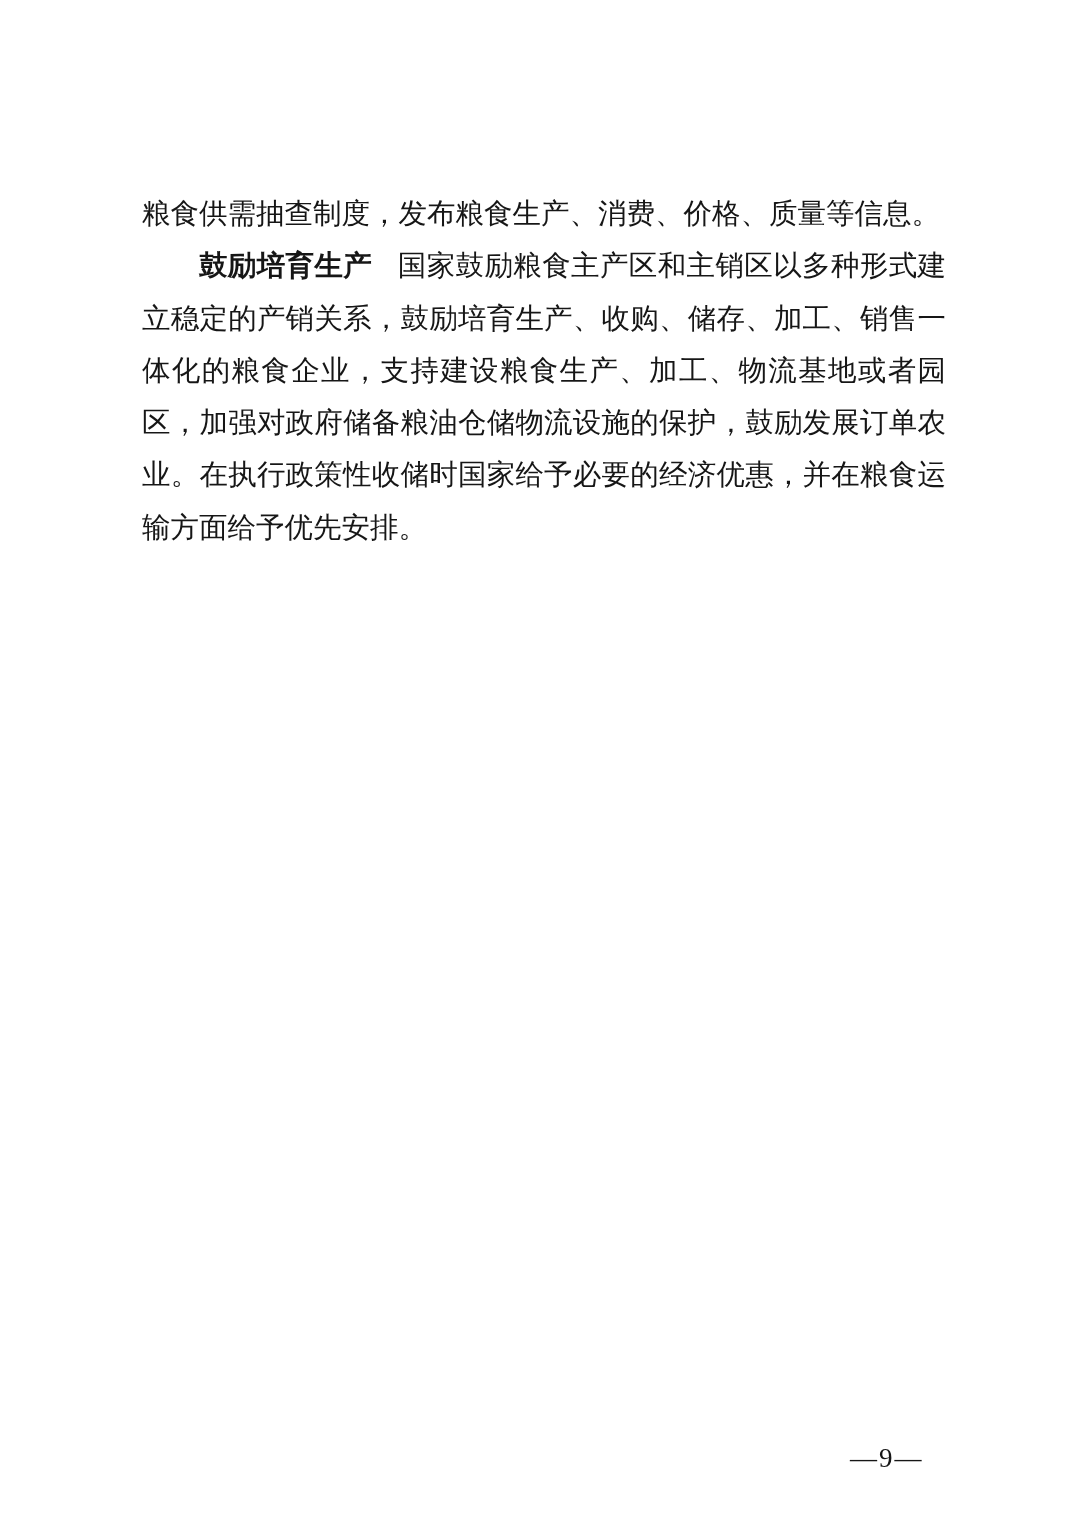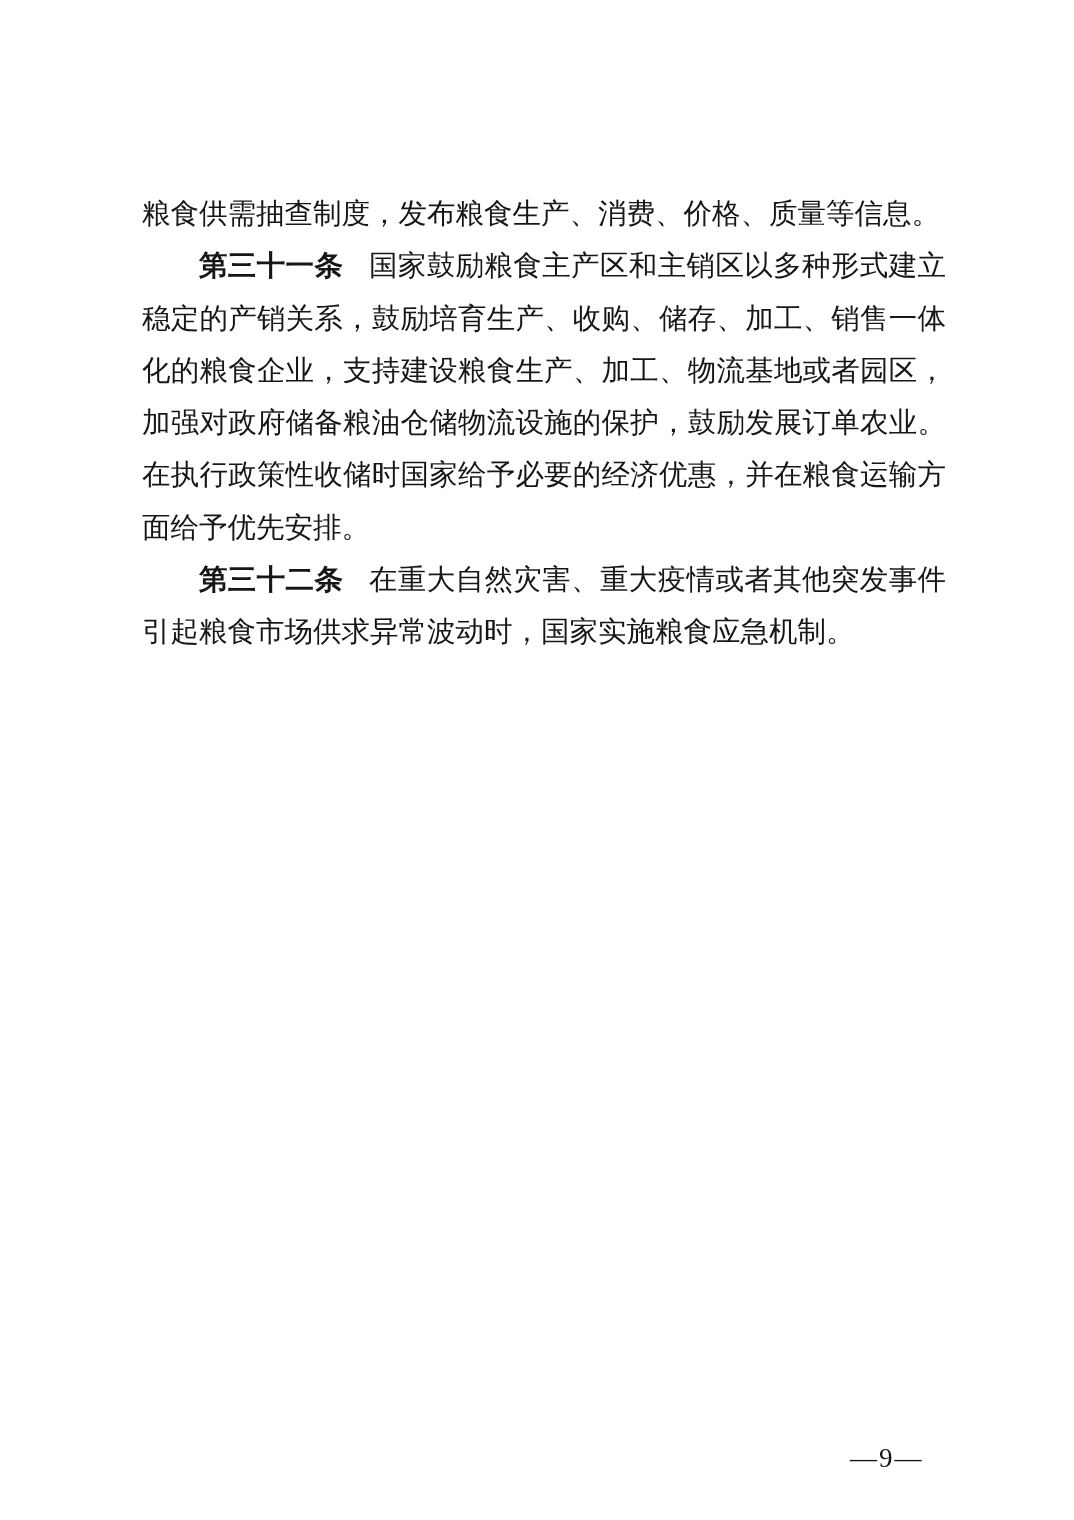--- a/index.html
+++ b/index.html
@@ -49,23 +49,22 @@
   }
 </style>
 </head>
 <body>
 
 <div class="page">
   <div class="content">
 
     <p class="para no-indent"><span>粮食供需抽查制度，发布粮食生产、消费、价格、质量等信息。</span></p>
 
-    <p class="para"><span class="art">第三十一条</span><span>国家鼓励粮食主产区和主销区以多种形式建立稳定的产销关系，鼓励培育生产、收购、储存、加工、销售一体化的粮食企业，支持建设粮食生产、加工、物流基地或者园区，加强对政府储备粮油仓储物流设施的保护，鼓励发展订单农业。在执行政策性收储时国家给予必要的经济优惠，并在粮食运输方面给予优先安排。</span></p>
+    <p class="para"><span class="art">鼓励培育生产</span><span>国家鼓励粮食主产区和主销区以多种形式建立稳定的产销关系，鼓励培育生产、收购、储存、加工、销售一体化的粮食企业，支持建设粮食生产、加工、物流基地或者园区，加强对政府储备粮油仓储物流设施的保护，鼓励发展订单农业。在执行政策性收储时国家给予必要的经济优惠，并在粮食运输方面给予优先安排。</span></p>
 
-    <p class="para"><span class="art">第三十二条</span><span>在重大自然灾害、重大疫情或者其他突发事件引起粮食市场供求异常波动时，国家实施粮食应急机制。</span></p>
 
 
 
 
 
   </div>
 
   <div class="page-number">—9—</div>
 </div>
 

